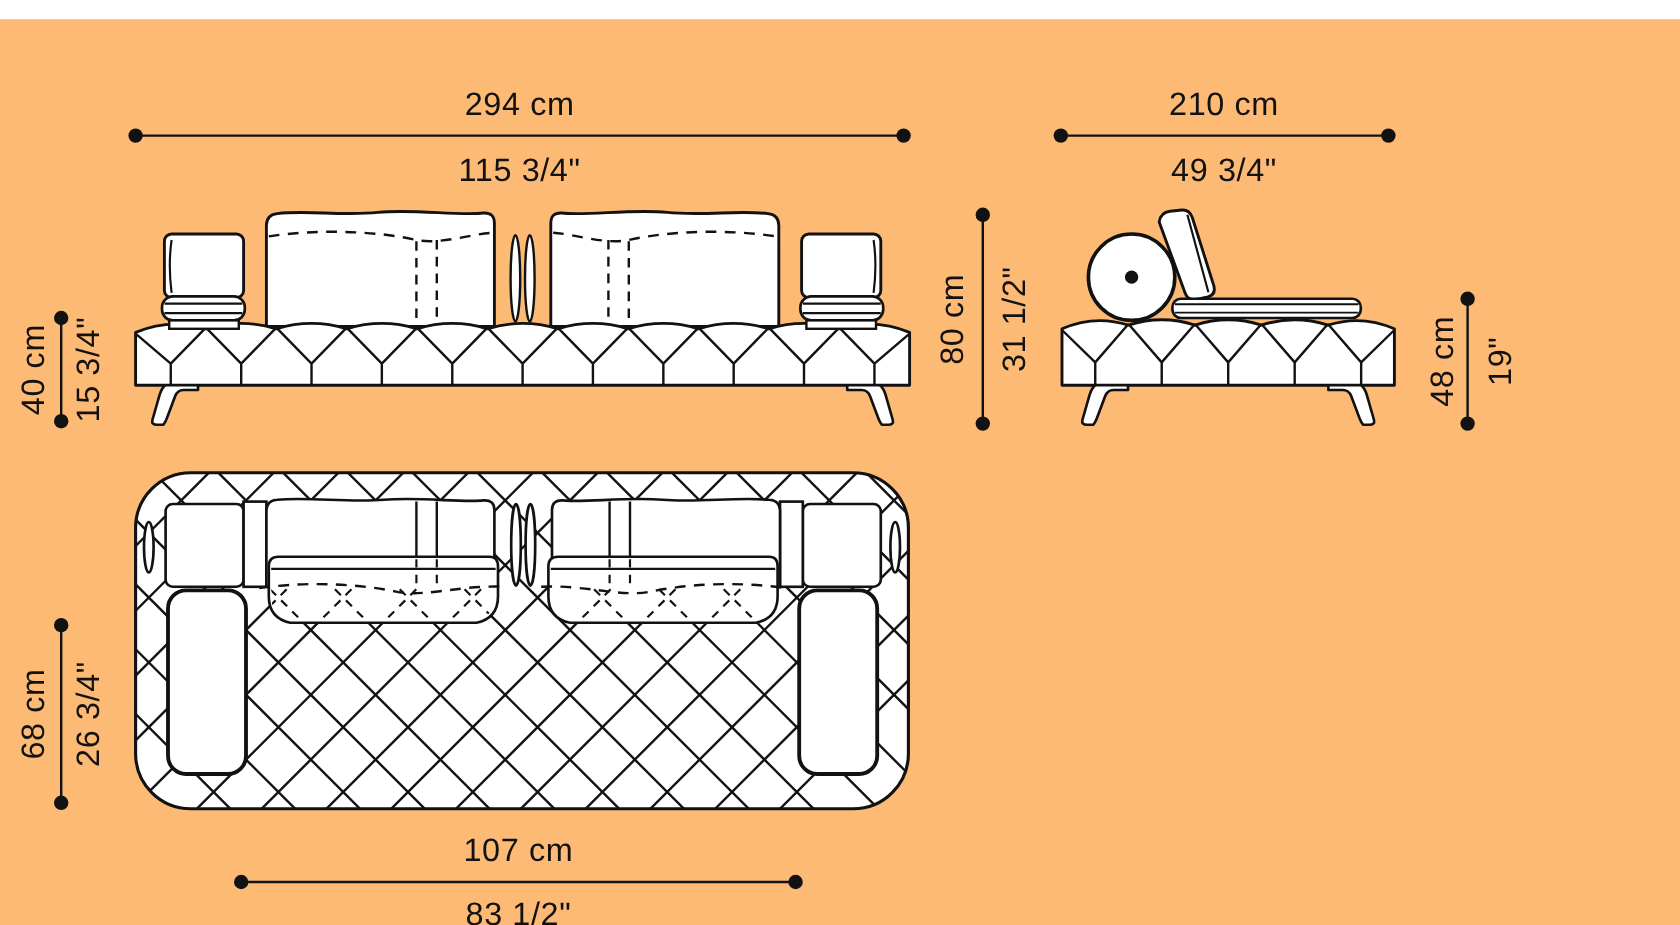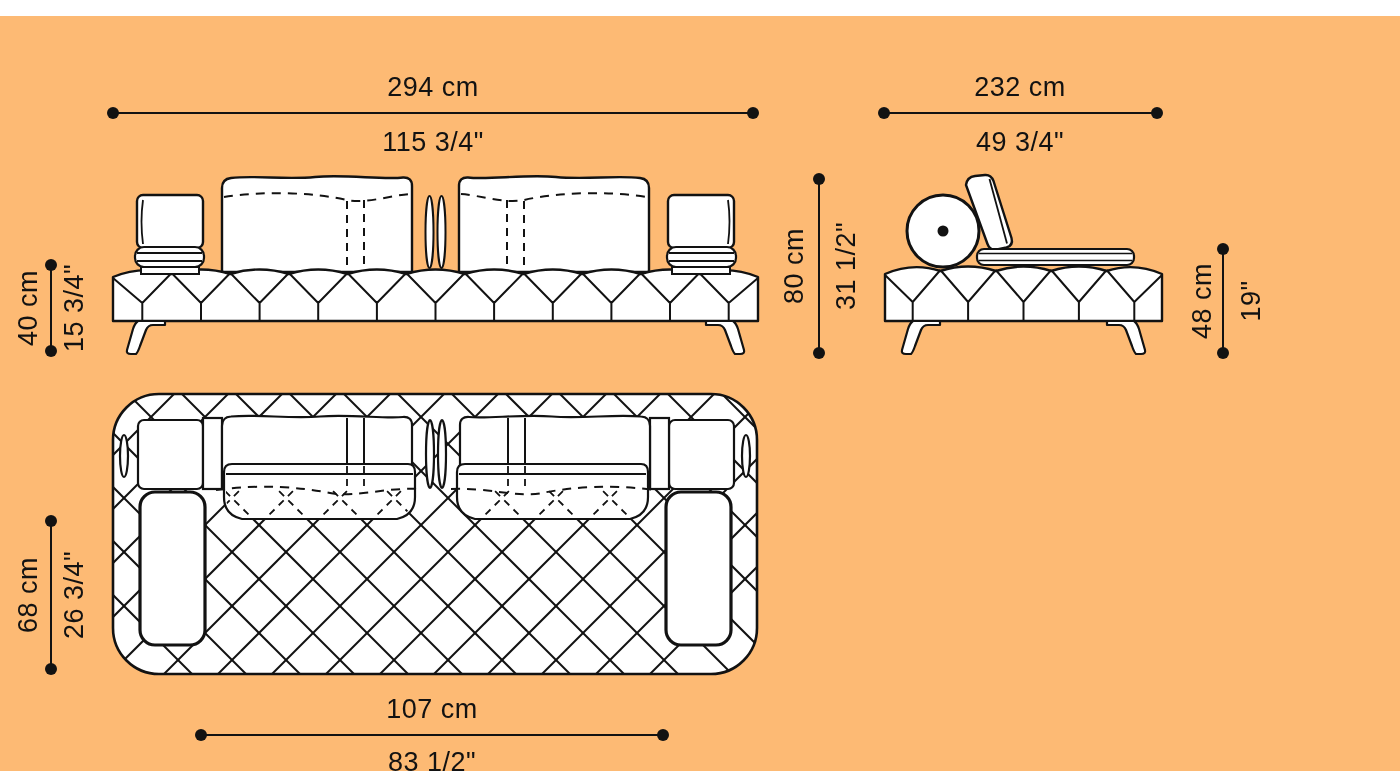--- a/index.html
+++ b/index.html
@@ -240,21 +240,21 @@
         <circle cx="51" cy="653" r="6" fill="#121212"></circle>
         <line x1="201" y1="719" x2="663" y2="719" stroke="#121212" stroke-width="2"></line>
         <circle cx="201" cy="719" r="6" fill="#121212"></circle>
         <circle cx="663" cy="719" r="6" fill="#121212"></circle>
       </g>
     </svg>
 
   <div class="dim-label" style="left:433px;top:71px">294 cm</div>
   <div class="dim-label" style="left:433px;top:126px">115 3/4"</div>
 
-  <div class="dim-label" style="left:1020px;top:71px">232 cm</div>
+  <div class="dim-label" style="left:1020px;top:71px">210 cm</div>
   <div class="dim-label" style="left:1020px;top:126px">49 3/4"</div>
 
   <div class="dim-label vert" style="left:28px;top:292px">40 cm</div>
   <div class="dim-label vert" style="left:74px;top:292px">15 3/4"</div>
 
   <div class="dim-label vert" style="left:794px;top:250px">80 cm</div>
   <div class="dim-label vert" style="left:846px;top:250px">31 1/2"</div>
 
   <div class="dim-label vert" style="left:1202px;top:285px">48 cm</div>
   <div class="dim-label vert" style="left:1251px;top:285px">19"</div>

